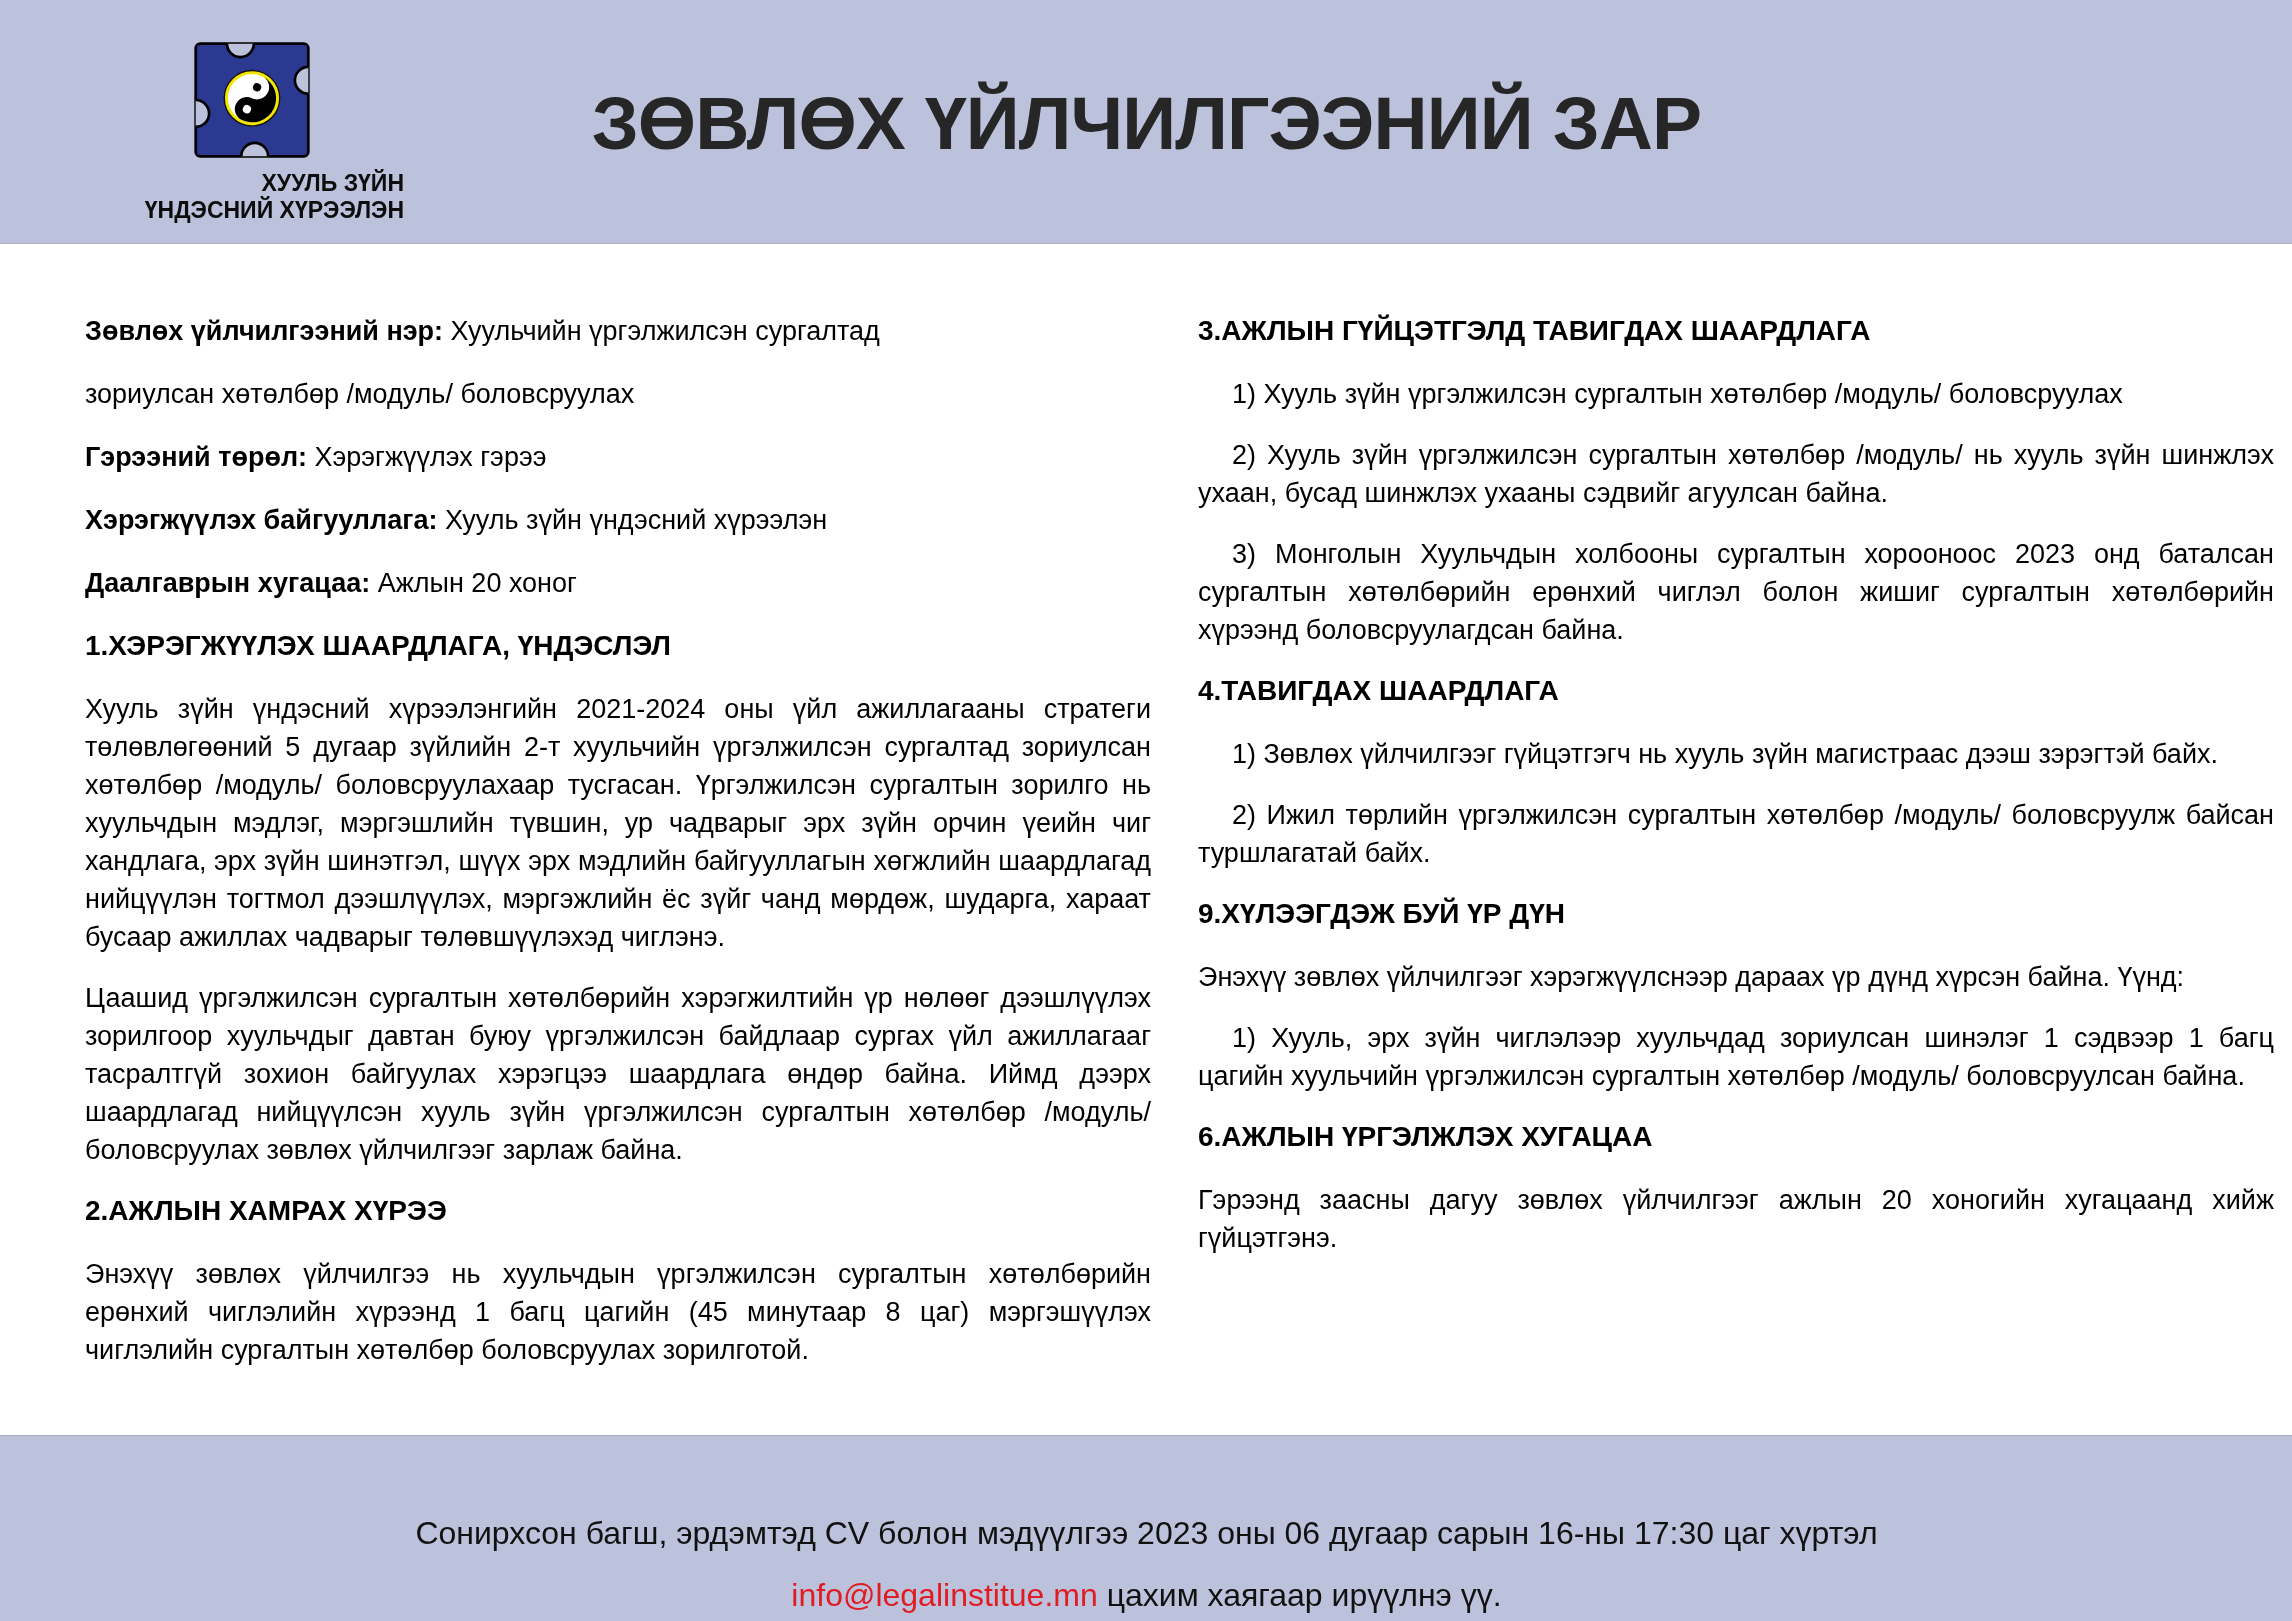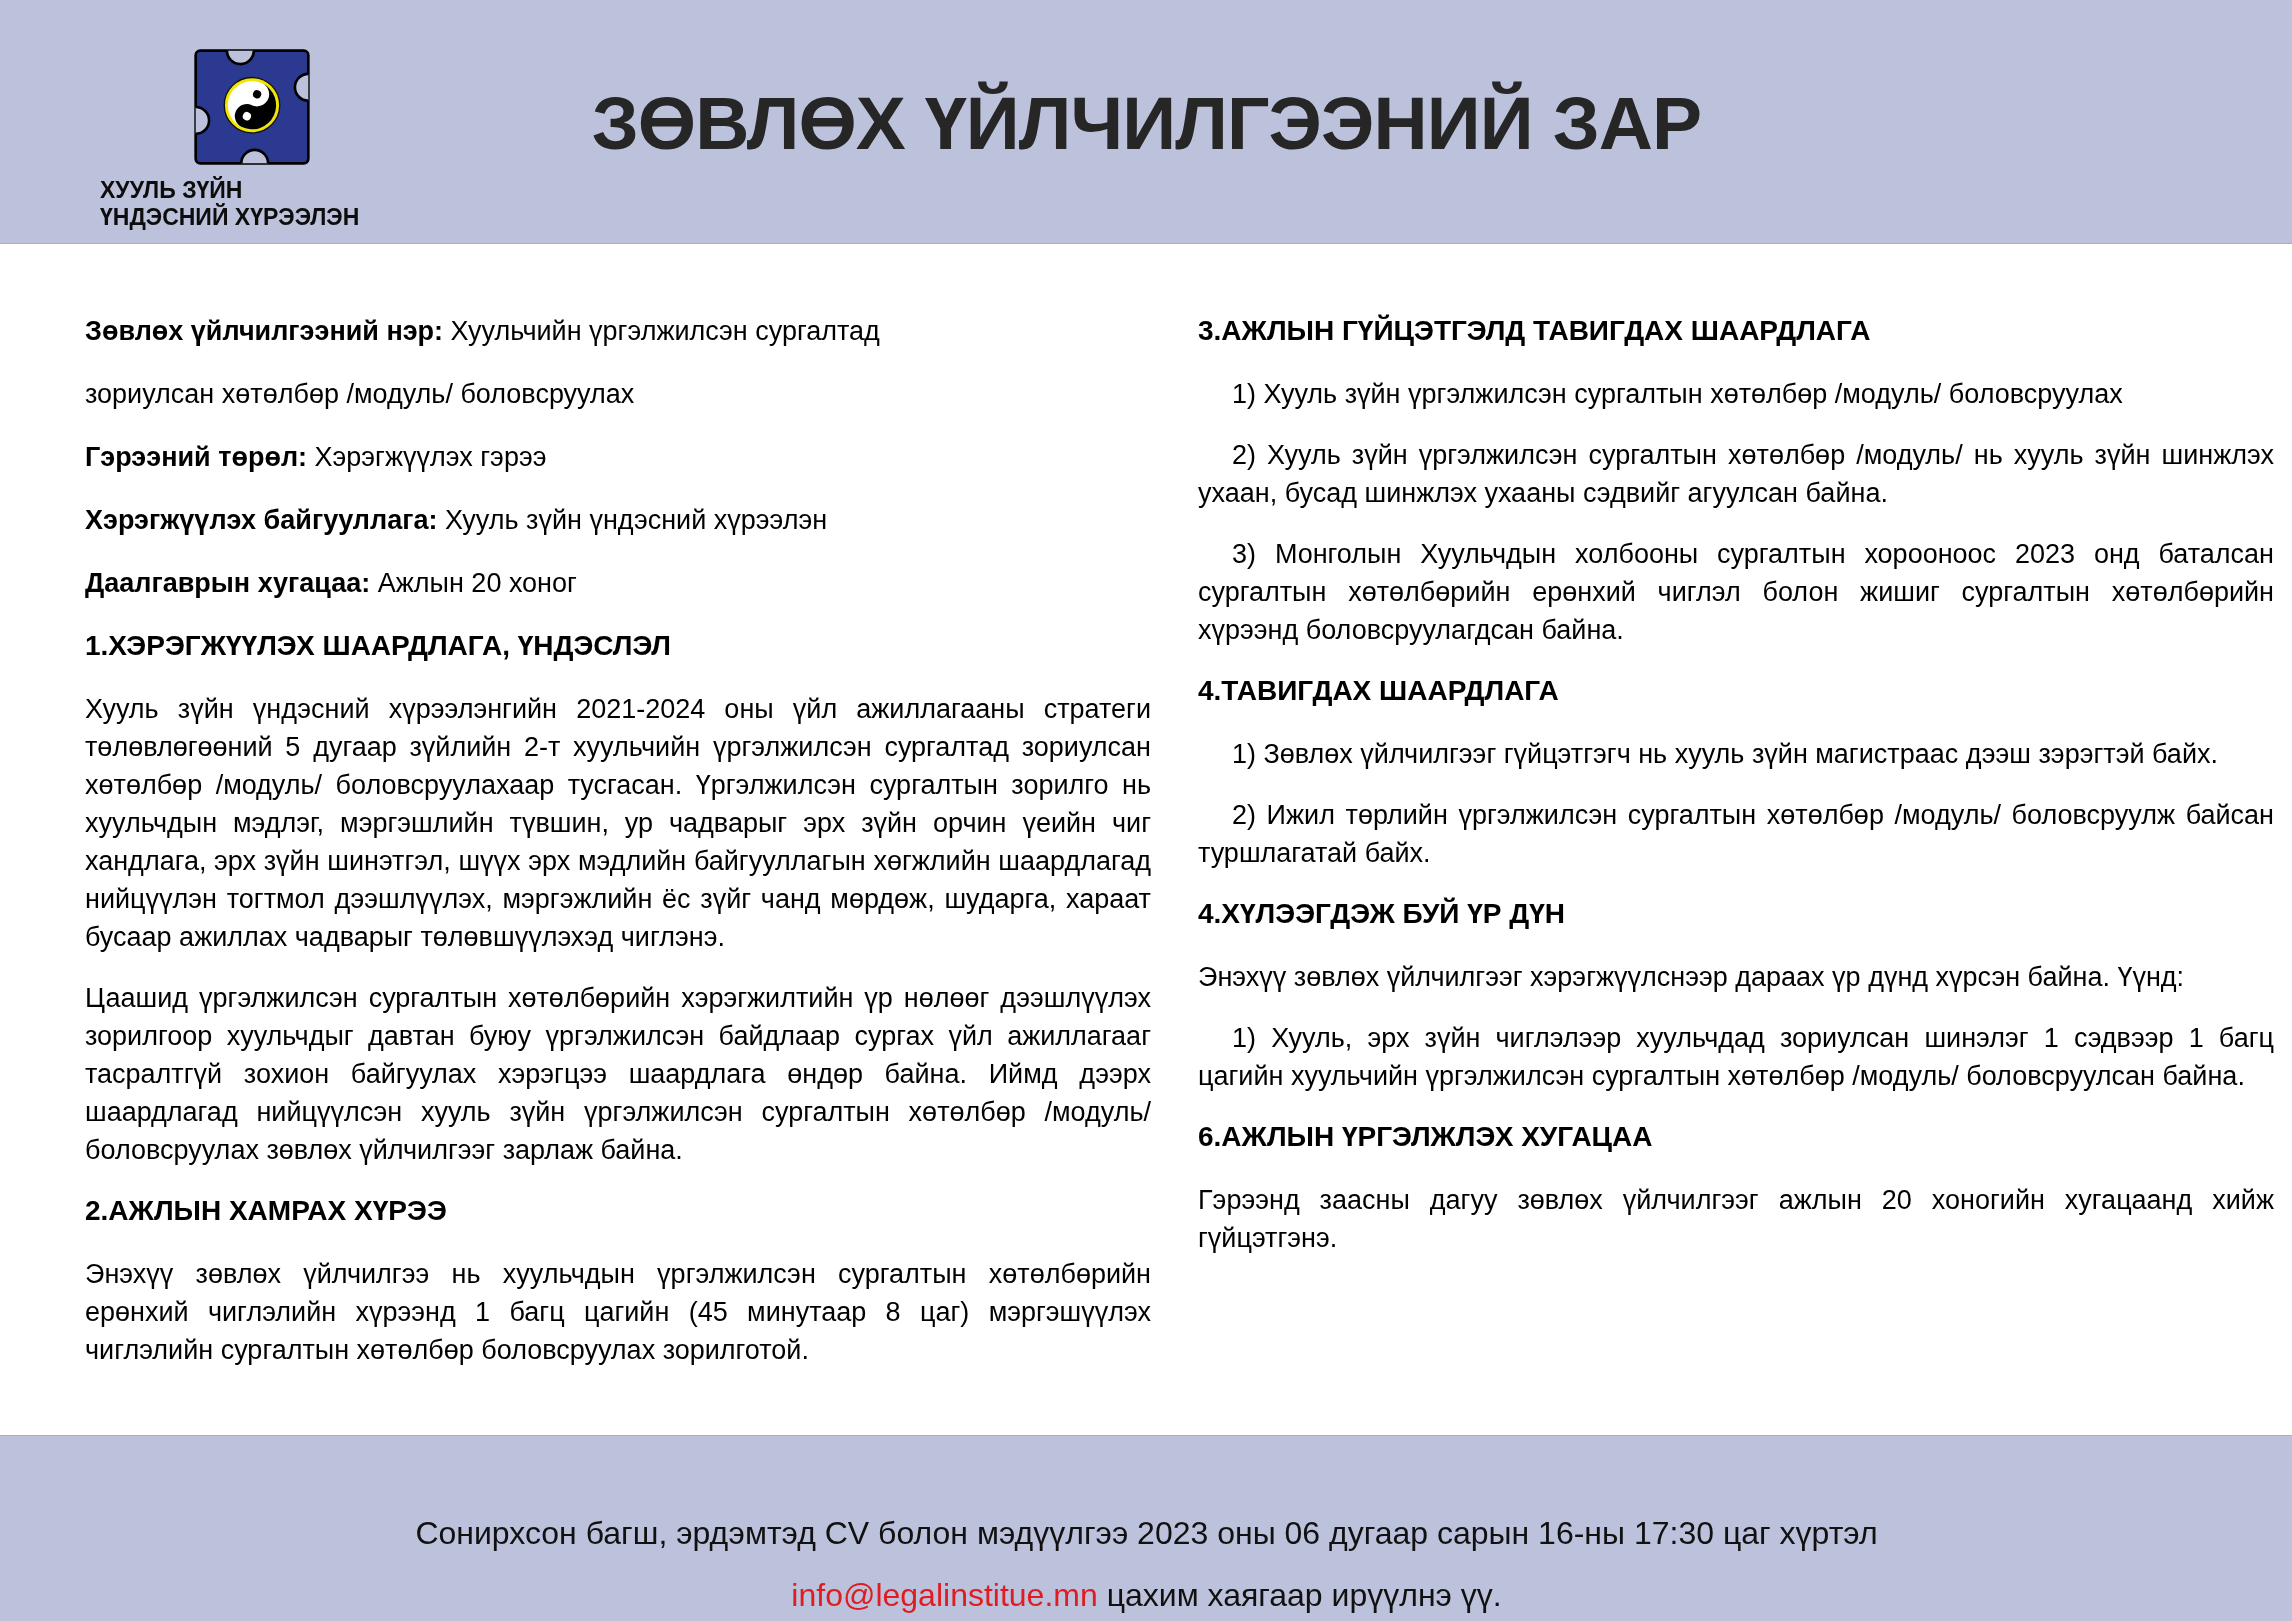--- a/index.html
+++ b/index.html
@@ -6,21 +6,21 @@
   html,body { background:#888; }
   .page {
     position:relative; width:2293px; height:1621px; background:#ffffff;
     font-family:"Liberation Sans","DejaVu Sans",sans-serif; color:#000;
     overflow:hidden; margin:0 auto;
   }
   .band { position:absolute; left:0; right:0; background:#bcc2db; }
   .band.header { top:0; height:244px; border-bottom:1.8px solid #a9aec6; }
   .band.footer { bottom:0; height:186px; border-top:1.8px solid #a9aec6; text-align:center; padding-top:78px; }
 
-  .logo-wrap { position:absolute; left:100px; top:48px; width:304px; text-align:left; }
+  .logo-wrap { position:absolute; left:100px; top:41px; width:304px; text-align:right; }
   .logo-wrap svg { display:block; margin:0 auto; }
   .logo-caption { margin-top:10.7px; font-size:23px; line-height:27px; font-weight:bold; color:#0d0d0d; }
 
   .page-title {
     position:absolute; top:80px; left:50%; transform:translateX(-50%);
     font-size:75px; font-weight:bold; color:#262626; white-space:nowrap; letter-spacing:-0.9px;
   }
 
   .content {
     position:absolute; top:244px; bottom:186px; left:0; right:0; background:#fff;
@@ -98,21 +98,21 @@
     <div class="col right">
       <p class="heading">3.АЖЛЫН ГҮЙЦЭТГЭЛД ТАВИГДАХ ШААРДЛАГА</p>
       <p class="item">1) Хууль зүйн үргэлжилсэн сургалтын хөтөлбөр /модуль/ боловсруулах</p>
       <p class="item">2) Хууль зүйн үргэлжилсэн сургалтын хөтөлбөр /модуль/ нь хууль зүйн шинжлэх ухаан, бусад шинжлэх ухааны сэдвийг агуулсан байна.</p>
       <p class="item">3) Монголын Хуульчдын холбооны сургалтын хорооноос 2023 онд баталсан сургалтын хөтөлбөрийн ерөнхий чиглэл болон жишиг сургалтын хөтөлбөрийн хүрээнд боловсруулагдсан байна.</p>
 
       <p class="heading">4.ТАВИГДАХ ШААРДЛАГА</p>
       <p class="item">1) Зөвлөх үйлчилгээг гүйцэтгэгч нь хууль зүйн магистраас дээш зэрэгтэй байх.</p>
       <p class="item">2) Ижил төрлийн үргэлжилсэн сургалтын хөтөлбөр /модуль/ боловсруулж байсан туршлагатай байх.</p>
 
-      <p class="heading">4.ХҮЛЭЭГДЭЖ БУЙ ҮР ДҮН</p>
+      <p class="heading">9.ХҮЛЭЭГДЭЖ БУЙ ҮР ДҮН</p>
       <p>Энэхүү зөвлөх үйлчилгээг хэрэгжүүлснээр дараах үр дүнд хүрсэн байна. Үүнд:</p>
       <p class="item">1) Хууль, эрх зүйн чиглэлээр хуульчдад зориулсан шинэлэг 1 сэдвээр 1 багц цагийн хуульчийн үргэлжилсэн сургалтын хөтөлбөр /модуль/ боловсруулсан байна.</p>
 
       <p class="heading">6.АЖЛЫН ҮРГЭЛЖЛЭХ ХУГАЦАА</p>
       <p>Гэрээнд заасны дагуу зөвлөх үйлчилгээг ажлын 20 хоногийн хугацаанд хийж гүйцэтгэнэ.</p>
     </div>
   </div>
 
   <div class="band footer">
     <div class="footer-line1">Сонирхсон багш, эрдэмтэд CV болон мэдүүлгээ 2023 оны 06 дугаар сарын 16-ны 17:30 цаг хүртэл</div>

